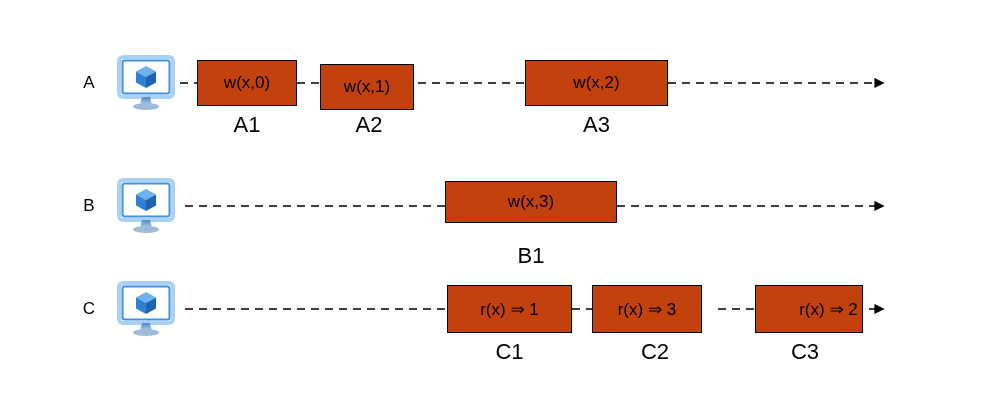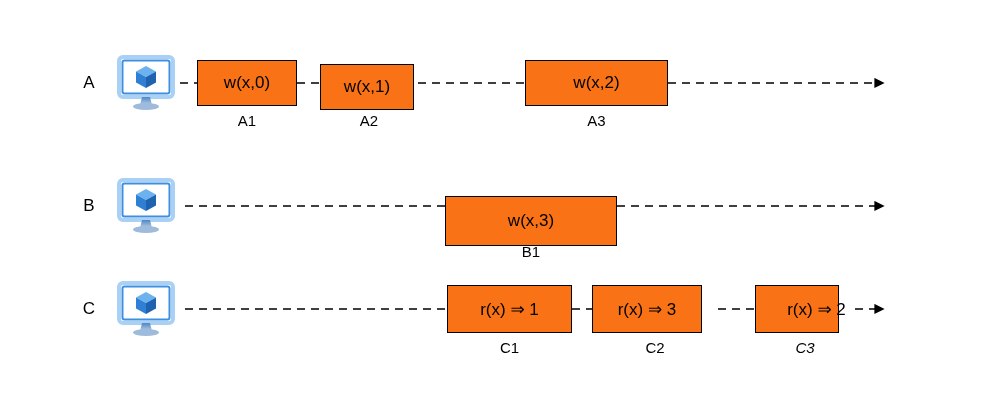--- a/index.html
+++ b/index.html
@@ -31,31 +31,31 @@
     font-size: 17px;
     line-height: 1;
     color: #000;
     text-align: center;
     width: 22px;
   }
   .node-box {
     position: absolute;
     box-sizing: border-box;
     border: 1.6px solid #000000;
-    background: #f97316;
+    background: #c2410c;
     display: flex;
     align-items: center;
     justify-content: center;
     font-size: 17px;
     color: #000000;
     white-space: nowrap;
   }
   .node-caption {
     position: absolute;
-    font-size: 15px;
+    font-size: 22px;
     color: #000000;
     text-align: center;
     white-space: nowrap;
   }
   .monitor-icon {
     position: absolute;
     width: 58px;
     height: 56px;
   }
 </style>
@@ -115,37 +115,37 @@
   <svg class="monitor-icon" style="left:117px; top:178px;" viewBox="0 0 58 56">
     <rect x="2" y="2" width="54" height="40" rx="4" ry="4" fill="#ffffff" stroke="#a9d0f5" stroke-width="4"></rect>
     <rect x="5.5" y="5.5" width="47" height="33" rx="2" ry="2" fill="#ffffff" stroke="#3f8fe0" stroke-width="2"></rect>
     <path d="M29 11 L39 16.5 L29 22 L19 16.5 Z" fill="#6bb2ef"></path>
     <path d="M19 16.5 L29 22 L29 33 L19 27.5 Z" fill="#2f7fd4"></path>
     <path d="M39 16.5 L39 27.5 L29 33 L29 22 Z" fill="#1f63b0"></path>
     <path d="M25 42 L33 42 L35 50 L23 50 Z" fill="url(#standGrad)"></path>
     <ellipse cx="29" cy="51.5" rx="13" ry="3.5" fill="#9fbbdb"></ellipse>
   </svg>
 
-  <div class="node-box" style="left:445px; top:196px; width:172px; height:50px;">w(x,3)</div>
+  <div class="node-box" style="left:445px; top:181px; width:172px; height:42px;">w(x,3)</div>
   <div class="node-caption" style="left:445px; top:236px; width:172px;margin-top:7px;">B1</div>
 
   <div class="row-label" style="left:78px; top:300px;">C</div>
 
   <svg class="monitor-icon" style="left:117px; top:281px;" viewBox="0 0 58 56">
     <rect x="2" y="2" width="54" height="40" rx="4" ry="4" fill="#ffffff" stroke="#a9d0f5" stroke-width="4"></rect>
     <rect x="5.5" y="5.5" width="47" height="33" rx="2" ry="2" fill="#ffffff" stroke="#3f8fe0" stroke-width="2"></rect>
     <path d="M29 11 L39 16.5 L29 22 L19 16.5 Z" fill="#6bb2ef"></path>
     <path d="M19 16.5 L29 22 L29 33 L19 27.5 Z" fill="#2f7fd4"></path>
     <path d="M39 16.5 L39 27.5 L29 33 L29 22 Z" fill="#1f63b0"></path>
     <path d="M25 42 L33 42 L35 50 L23 50 Z" fill="url(#standGrad)"></path>
     <ellipse cx="29" cy="51.5" rx="13" ry="3.5" fill="#9fbbdb"></ellipse>
   </svg>
 
   <div class="node-box" style="left:447px; top:285px; width:125px; height:48px;">r(x) ⇒ 1</div>
   <div class="node-caption" style="left:447px; top:339px; width:125px;text-align:center;">C1</div>
 
   <div class="node-box" style="left:592px; top:285px; width:110px; height:48px;">r(x) ⇒ 3</div>
   <div class="node-caption" style="left:592px; top:339px; width:126px;">C2</div>
 
-  <div class="node-box" style="left:755px; top:285px; width:84px; height:48px;padding-left:39px;">r(x) ⇒ 2</div>
-  <div class="node-caption" style="left:755px; top:339px; width:100px;font-style:italic;">C3</div>
+  <div class="node-box" style="left:755px; top:285px; width:108px; height:48px;padding-left:39px;">r(x) ⇒ 2</div>
+  <div class="node-caption" style="left:755px; top:339px; width:100px;">C3</div>
 
 </div>
 
 </body></html>

